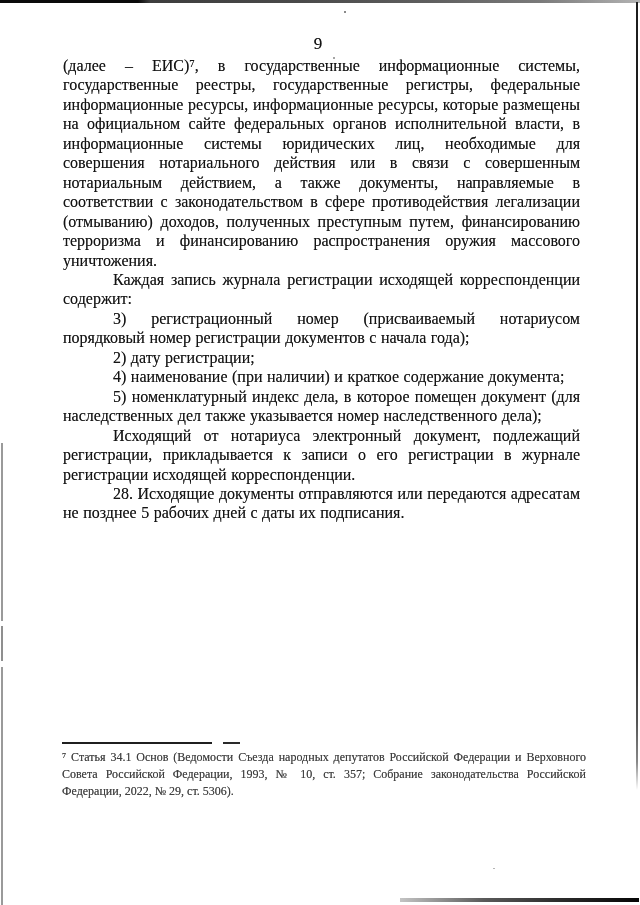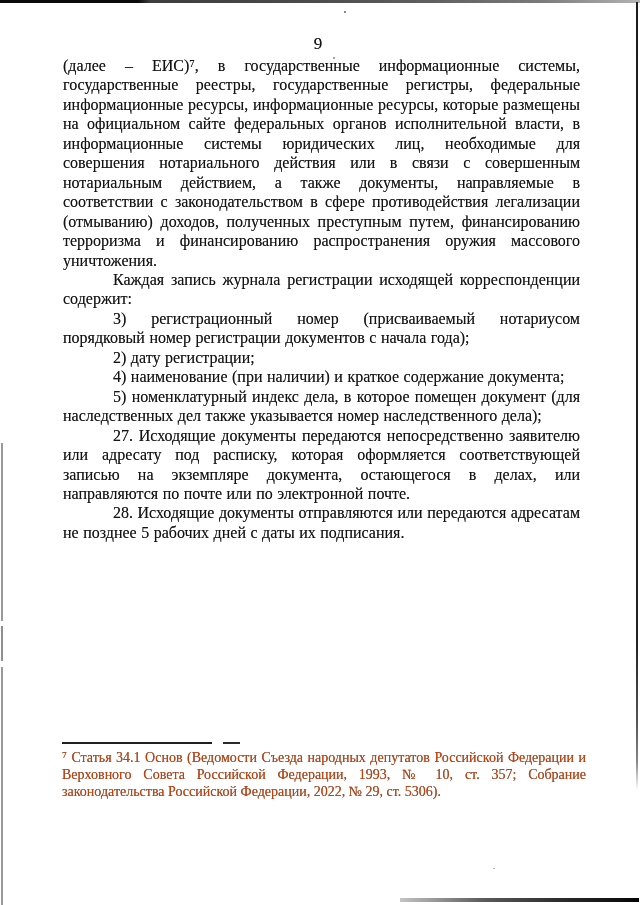--- a/index.html
+++ b/index.html
@@ -66,22 +66,22 @@
   }
   .footnote-rule {
     width: 178px; height: 2px; margin: 0 0 5px 0;
     background: linear-gradient(to right,
       #1f1f1f 0px, #1f1f1f 150px,
       rgba(0,0,0,0) 150px, rgba(0,0,0,0) 161px,
       #2a2a2a 161px, #2a2a2a 178px);
   }
   .footnote-text {
     margin: 0;
-    font-size: 14px; line-height: 17.2px;
-    color: #c2410c;
+    font-size: 12px; line-height: 17.2px;
+    color: #404040;
     text-align: justify;
     text-shadow: 0 0 0.4px rgba(0,0,0,0.5);
   }
 </style>
 </head>
 <body>
 
 <div class="page">
 
   <div class="edge-top"></div>
@@ -94,21 +94,21 @@
 
   <div class="page-number">9</div>
 
   <div class="body-text">
     <p class="no-indent">(далее – ЕИС)⁷, в государственные информационные системы, государственные реестры, государственные регистры, федеральные информационные ресурсы, информационные ресурсы, которые размещены на официальном сайте федеральных органов исполнительной власти, в информационные системы юридических лиц, необходимые для совершения нотариального действия или в связи с совершенным нотариальным действием, а также документы, направляемые в соответствии с законодательством в сфере противодействия легализации (отмыванию) доходов, полученных преступным путем, финансированию терроризма и финансированию распространения оружия массового уничтожения.</p>
     <p class="indent">Каждая запись журнала регистрации исходящей корреспонденции содержит:</p>
     <p class="indent">3) регистрационный номер (присваиваемый нотариусом порядковый номер регистрации документов с начала года);</p>
     <p class="indent">2) дату регистрации;</p>
     <p class="indent">4) наименование (при наличии) и краткое содержание документа;</p>
     <p class="indent">5) номенклатурный индекс дела, в которое помещен документ (для наследственных дел также указывается номер наследственного дела);</p>
-    <p class="indent">27. Исходящие документы передаются непосредственно заявителю или адресату под расписку, которая оформляется соответствующей записью на экземпляре документа, остающегося в делах, или направляются по почте или по электронной почте.</p>
+    <p class="indent">Исходящий от нотариуса электронный документ, подлежащий регистрации, прикладывается к записи о его регистрации в журнале регистрации исходящей корреспонденции.</p>
     <p class="indent">28. Исходящие документы отправляются или передаются адресатам не позднее 5 рабочих дней с даты их подписания.</p>
   </div>
 
   <div class="footnote-area">
     <div class="footnote-rule"></div>
     <p class="footnote-text">⁷ Статья 34.1 Основ (Ведомости Съезда народных депутатов Российской Федерации и Верховного Совета Российской Федерации, 1993, № 10, ст. 357; Собрание законодательства Российской Федерации, 2022, № 29, ст. 5306).</p>
   </div>
 
 </div>
 

